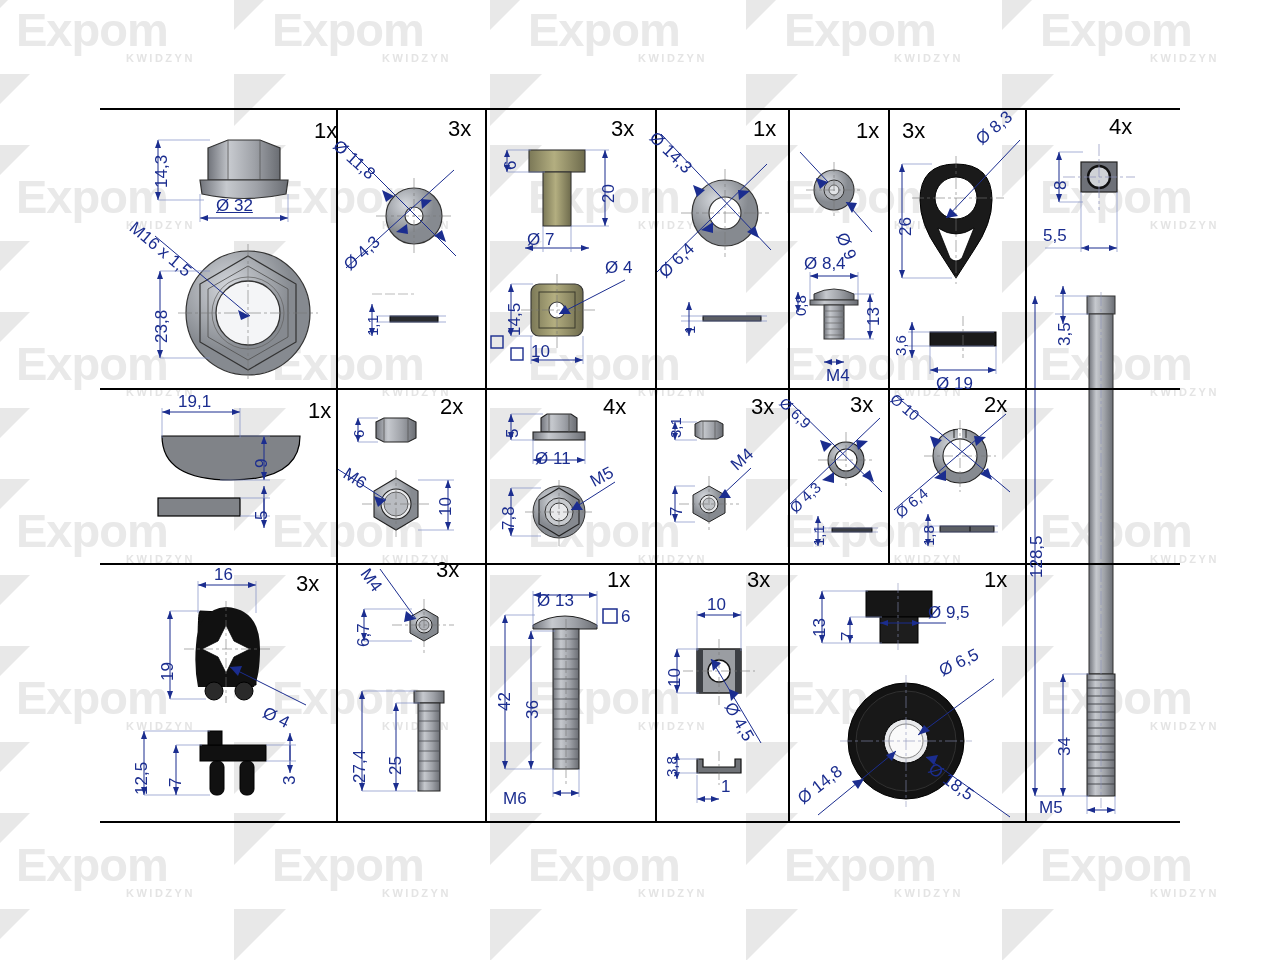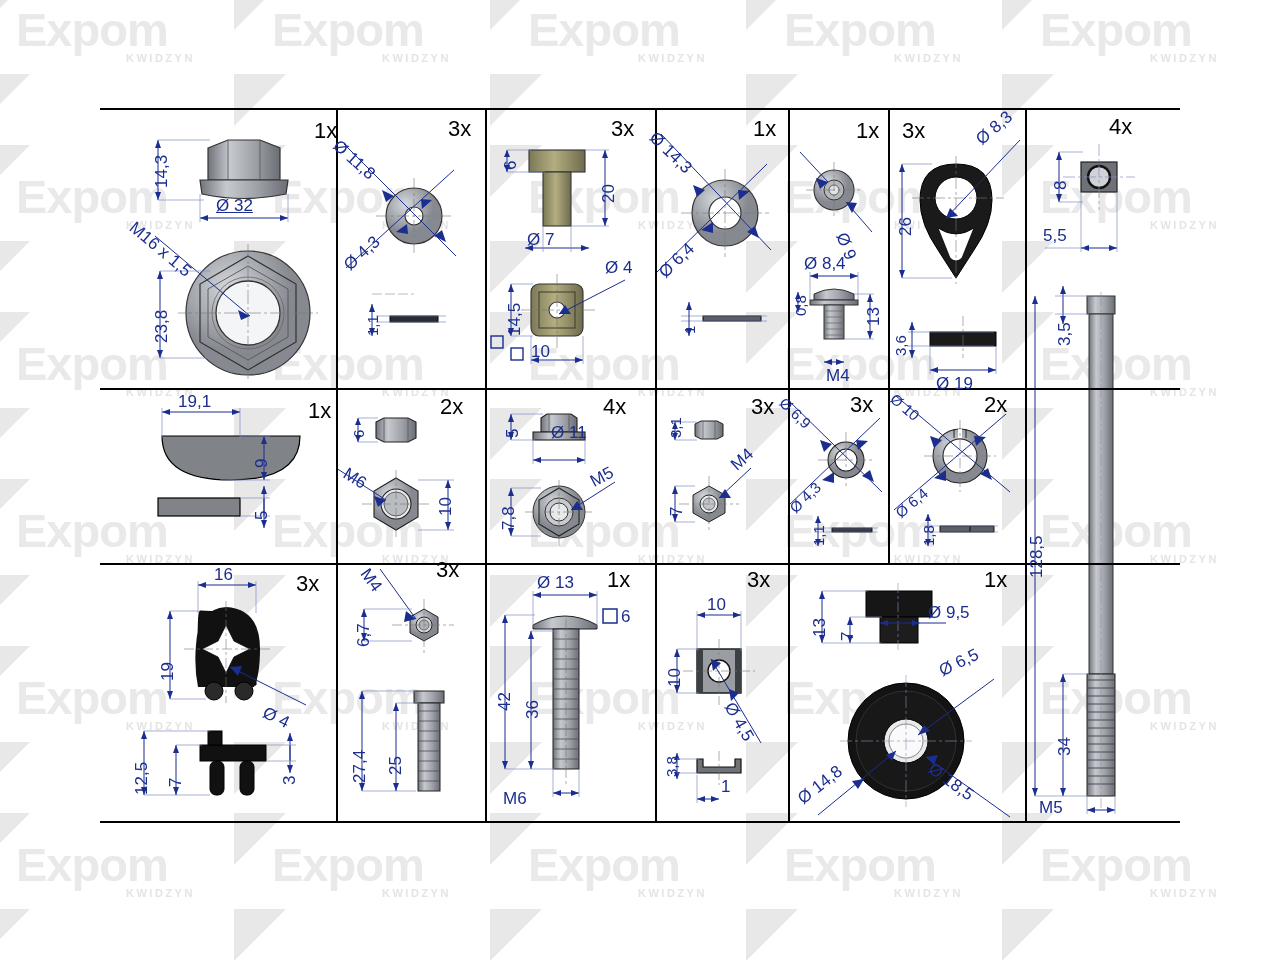--- a/index.html
+++ b/index.html
@@ -730,21 +730,21 @@
       <line x1="130" y1="94" x2="86" y2="122" stroke="#1b2d8f" stroke-width="1"></line>
       <polygon points="86,122 98,122 92,113" fill="#1b2d8f"></polygon>
 
       <line x1="26" y1="100" x2="26" y2="148" stroke="#1b2d8f" stroke-width="1"></line>
       <polygon points="26,100 23,108 29,108" fill="#1b2d8f"></polygon>
         <polygon points="26,148 23,140 29,140" fill="#1b2d8f"></polygon>
       <line x1="26" y1="100" x2="56" y2="100" stroke="#7f8cc4" stroke-width="0.7"></line>
       <line x1="26" y1="148" x2="56" y2="148" stroke="#7f8cc4" stroke-width="0.7"></line>
     </svg>
     <span class="dim v" style="left:18px;top:50px;">5</span>
-    <span class="dim" style="left:50px;top:35px;margin-left:16px;">Ø  11</span>
+    <span class="dim" style="left:50px;top:61px;">Ø  11</span>
     <span class="dim v" style="left:14px;top:142px;">7,8</span>
     <span class="dim" style="left:102px;top:86px;transform:rotate(-28deg);transform-origin:left top;">M5</span>
   </div>
 
   <div class="part" style="left:555px;top:280px;width:133px;height:175px;">
     <span class="qty" style="left:96px;top:6px;">3x</span>
     <svg width="133" height="175">
       <polygon points="40,36 46,33 62,33 68,36 68,48 62,51 46,51 40,48" fill="url(#gMetalH)" stroke="#222" stroke-width="1"></polygon>
       <line x1="48" y1="33" x2="48" y2="51" stroke="#555" stroke-width="0.7"></line>
       <line x1="60" y1="33" x2="60" y2="51" stroke="#555" stroke-width="0.7"></line>
@@ -969,21 +969,21 @@
       <polygon points="46,68 43,76 49,76" fill="#1b2d8f"></polygon>
         <polygon points="46,206 43,198 49,198" fill="#1b2d8f"></polygon>
       <line x1="46" y1="68" x2="70" y2="68" stroke="#7f8cc4" stroke-width="0.7"></line>
 
       <line x1="68" y1="230" x2="94" y2="230" stroke="#1b2d8f" stroke-width="1"></line>
       <polygon points="68,230 76,227 76,233" fill="#1b2d8f"></polygon>
         <polygon points="94,230 86,227 86,233" fill="#1b2d8f"></polygon>
       <line x1="68" y1="206" x2="68" y2="234" stroke="#7f8cc4" stroke-width="0.7"></line>
       <line x1="94" y1="206" x2="94" y2="234" stroke="#7f8cc4" stroke-width="0.7"></line>
     </svg>
-    <span class="dim" style="left:52px;top:10px;">Ø  13</span>
+    <span class="dim" style="left:52px;top:28px;">Ø  13</span>
     <span class="dim" style="left:136px;top:44px;">6</span>
     <span class="dim v" style="left:10px;top:148px;">42</span>
     <span class="dim v" style="left:38px;top:156px;">36</span>
     <span class="dim" style="left:18px;top:226px;">M6</span>
   </div>
 
   <div class="part" style="left:555px;top:455px;width:133px;height:258px;">
     <span class="qty" style="left:92px;top:4px;">3x</span>
     <svg width="133" height="258">
       <rect x="42" y="86" width="44" height="44" fill="#9a9da2" stroke="#111" stroke-width="1.4"></rect>

